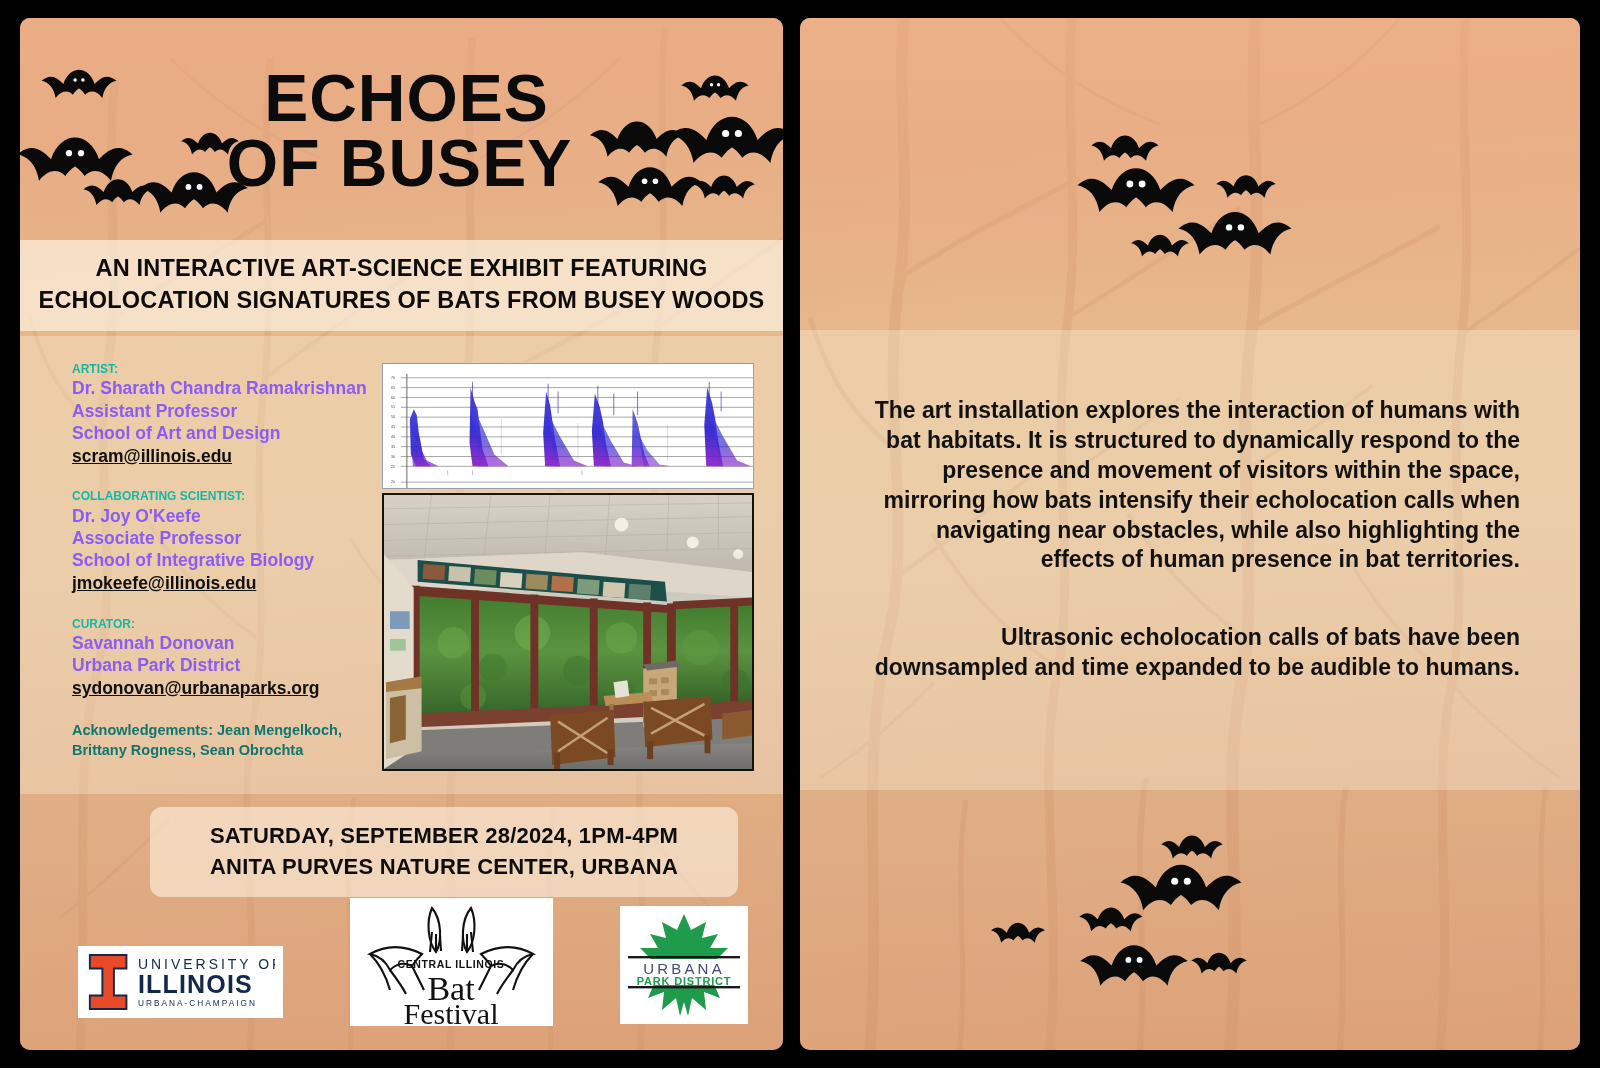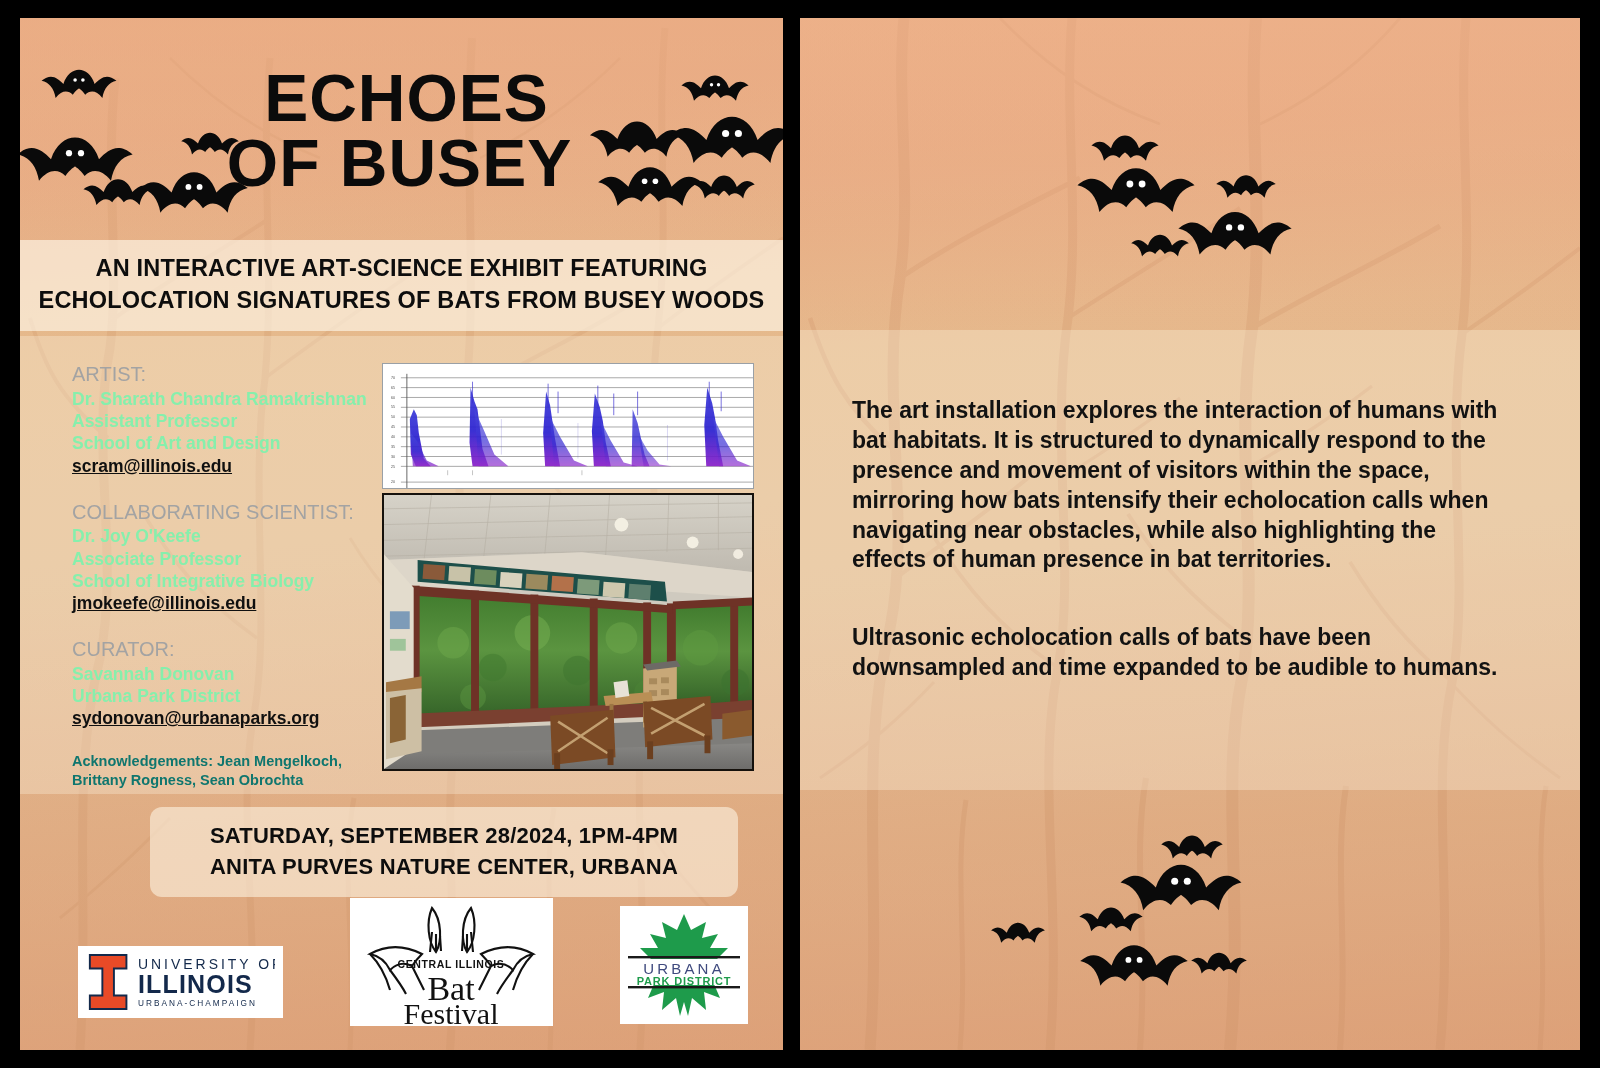--- a/index.html
+++ b/index.html
@@ -12,20 +12,21 @@
   .poster {
     position: relative;
     width: 1600px; height: 1068px;
     background: #000;
   }
 
   
   .panel {
     position: absolute;
     overflow: hidden;
+    border-radius: 10px;
   }
   #left-panel  { left: 20px;  top: 18px; width: 763px;  height: 1032px; }
   #right-panel { left: 800px; top: 18px; width: 780px;  height: 1032px; }
 
   
   .woods {
     position: absolute; inset: 0;
     background:
       linear-gradient(180deg,
         rgba(236,176,137,0.55) 0%,
@@ -87,24 +88,24 @@
     background: rgba(255,248,232,0.30);
     z-index: 2;
   }
   #credits {
     position: absolute; left: 52px; top: 344px; width: 300px;
     z-index: 6;
     color: #111;
   }
   .credit-group { margin-bottom: 22px; }
   .credit-head {
-    font-weight: 400; font-size: 20px; line-height: 1.28; color: #a3a3a3;
+    font-weight: 700; font-size: 12px; line-height: 1.28; color: #14b8a6;
   }
   .credit-line {
-    font-weight: 700; font-size: 17.5px; line-height: 1.28; color: #86efac;
+    font-weight: 700; font-size: 17.5px; line-height: 1.28; color: #8b5cf6;
   }
   .credit-email {
     font-weight: 700; font-size: 17.5px; line-height: 1.3;
     color: #101010; text-decoration: underline; display: inline-block;
   }
   #acknowledgements {
     font-weight: 700; font-size: 14.5px; line-height: 1.32; color: #0f766e;
     margin-top: 4px;
   }
 
@@ -161,22 +162,22 @@
     position: absolute; left: 0; top: 0; width: 100%; height: 312px;
     background: linear-gradient(180deg,
       rgba(238,176,138,.50) 0%, rgba(236,174,136,.26) 60%, rgba(234,174,138,.10) 100%);
   }
   #right-wash {
     position: absolute; left: 0; top: 312px; width: 100%; height: 460px;
     background: rgba(255,248,232,0.30);
     z-index: 2;
   }
   #description {
-    position: absolute; left: 52px; top: 378px; width: 660px;
-    text-align: left; z-index: 6;
+    position: absolute; left: 60px; top: 378px; width: 660px;
+    text-align: right; z-index: 6;
   }
   #description p {
     font-weight: 700; font-size: 23px; line-height: 1.30; color: #121212;
   }
   #description p + p { margin-top: 48px; }
 
   
   .bat { position: absolute; z-index: 8; }
   .bat svg { display: block; overflow: visible; }
 </style>

